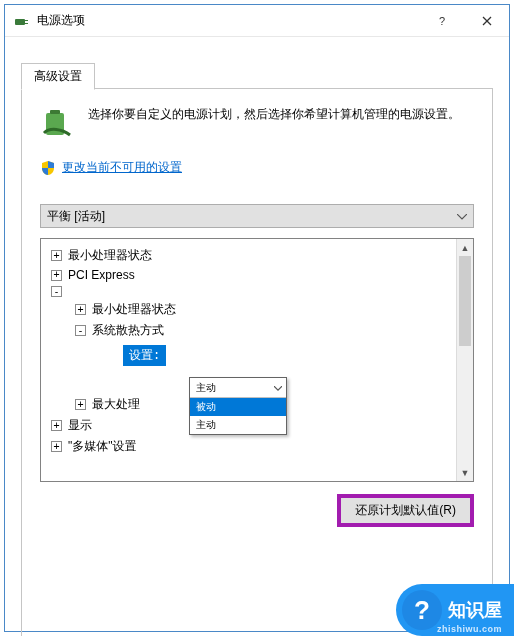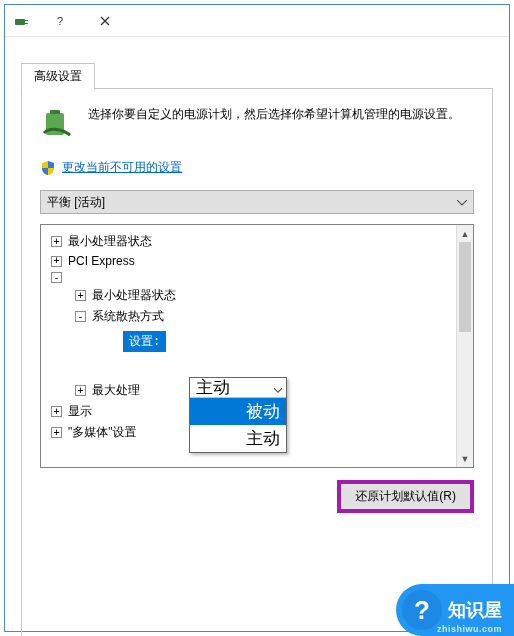--- a/index.html
+++ b/index.html
@@ -12,60 +12,61 @@
   .titlebar .btn svg { width: 10px; height: 10px; }
   .dlg-body { padding: 14px 16px 14px 16px; }
   .tab-strip { position: relative; height: 26px; margin-top: 12px; }
   .tab { position: absolute; top: 0; left: 0; border: 1px solid #c5c5c5; border-bottom: 1px solid #fff; background: #fff; padding: 4px 12px; font-size: 12px; z-index: 2; }
   .tab-panel { border: 1px solid #c5c5c5; margin-top: -1px; padding: 16px 18px 16px 18px; height: 582px; position: relative; }
   .intro { display: flex; gap: 12px; font-size: 12px; line-height: 1.6; color: #000; }
   .intro .battery-icon { width: 36px; height: 36px; flex-shrink: 0; }
   .uac-link { display: flex; align-items: center; gap: 6px; margin-top: 18px; font-size: 12px; }
   .uac-link a { color: #0066cc; }
   .shield { width: 16px; height: 16px; }
-  .plan-select { width: 100%; margin-top: 14px; height: 24px; border: 1px solid #adadad; background: #e1e1e1; font-size: 12px; padding: 2px 6px; position: relative; display: flex; align-items: center; justify-content: space-between; }
+  .plan-select { width: 100%; margin-top: 28px; height: 24px; border: 1px solid #adadad; background: #e1e1e1; font-size: 12px; padding: 2px 6px; position: relative; display: flex; align-items: center; justify-content: space-between; }
   .plan-select .chev { color: #555; }
   .tree-box { border: 1px solid #828282; margin-top: 10px; height: 244px; position: relative; display: flex; background: #fff; }
   .tree { flex: 1; padding: 6px 4px; font-size: 12px; overflow: hidden; position: relative; }
   .scrollbar { width: 17px; background: #f0f0f0; border-left: 1px solid #dcdcdc; position: relative; }
   .scrollbar .arrow { height: 17px; display: flex; align-items: center; justify-content: center; color: #555; font-size: 9px; }
   .scrollbar .thumb { position: absolute; top: 17px; left: 2px; right: 2px; height: 90px; background: #cdcdcd; }
   .node { display: flex; align-items: center; gap: 6px; padding: 2px 0 2px 0; }
   .lvl1 { padding-left: 6px; }
   .lvl2 { padding-left: 30px; }
   .exp { width: 11px; height: 11px; border: 1px solid #8a8a8a; display: inline-flex; align-items: center; justify-content: center; font-size: 10px; line-height: 1; background: #fff; font-family: monospace; }
   .node-label { white-space: nowrap; }
   .setting-row { display: flex; align-items: center; padding-left: 78px; margin-top: 4px; }
   .setting-label { background: #0078d7; color: #fff; padding: 2px 6px; font-size: 12px; font-family: Liberation Mono, monospace; }
   .restore-row { display: flex; justify-content: flex-end; margin-top: 12px; }
   .win-btn { border: 4px solid #a21caf; background: #e1e1e1; font-size: 12px; padding: 4px 14px; min-width: 86px; text-align: center; }
   .dlg-buttons { display: flex; justify-content: flex-end; gap: 10px; margin-top: 26px; }
   .dlg-buttons .win-btn { min-width: 88px; padding: 5px 14px; }
   .dlg-buttons .win-btn.primary { border: 1px solid #0078d7; outline: 1px solid #0078d7; }
-  .popup-overlay { position: absolute; top: 372px; left: 184px; z-index: 5; border: 1px solid #646464; background: #fff; box-shadow: 2px 2px 3px rgba(0,0,0,0.25); width: 98px; font-size: 17px; }
+  .popup-overlay { position: absolute; top: 372px; left: 184px; z-index: 5; border: 1px solid #646464; background: #fff; box-shadow: 2px 2px 3px rgba(0,0,0,0.25); width: 98px; font-size: 10px; }
   .popup-overlay .dd-current { display: flex; align-items: center; justify-content: space-between; padding: 2px 4px 2px 6px; border-bottom: 1px solid #c0c0c0; height: 20px; }
-  .popup-overlay .dd-item { padding: 2px 6px; text-align: right; }
+  .popup-overlay .dd-item { padding: 2px 6px; }
   .popup-overlay .dd-item.sel { background: #0078d7; color: #fff; }
   .watermark { position: absolute; right: 0; bottom: 0; display: flex; align-items: center; gap: 6px; background: #2196f3; color: #fff; border-radius: 26px 0 0 26px; padding: 6px 12px 6px 6px; font-size: 18px; font-weight: bold; }
   .watermark .circ { width: 40px; height: 40px; border-radius: 50%; background: #1e88e5; display: flex; align-items: center; justify-content: center; }
   .watermark .q { color: #fff; font-size: 26px; font-weight: bold; }
   .watermark .sub { position: absolute; right: 12px; bottom: 2px; font-size: 9px; color: #cde8ff; letter-spacing: 0.5px; }
 </style>
 </head>
 <body>
 
 <div class="window">
   <div class="titlebar">
     <span class="app-icon">
       <svg viewBox="0 0 16 16">
           <rect x="2" y="6" width="10" height="6" rx="1" fill="#3a7a3a"></rect>
           <rect x="12" y="7" width="3" height="1" fill="#3a7a3a"></rect>
           <rect x="12" y="10" width="3" height="1" fill="#3a7a3a"></rect>
         </svg>
     </span>
+    <span class="title">电源选项</span>
     <div class="btn">
       <svg viewBox="0 0 10 10">
           <text x="2" y="9" font-size="11" fill="#333">?</text>
         </svg>
     </div>
     <div class="btn">
       <svg viewBox="0 0 10 10">
           <line x1="1" y1="1" x2="9" y2="9" stroke="#333" stroke-width="1.3"></line>
           <line x1="9" y1="1" x2="1" y2="9" stroke="#333" stroke-width="1.3"></line>
         </svg>

